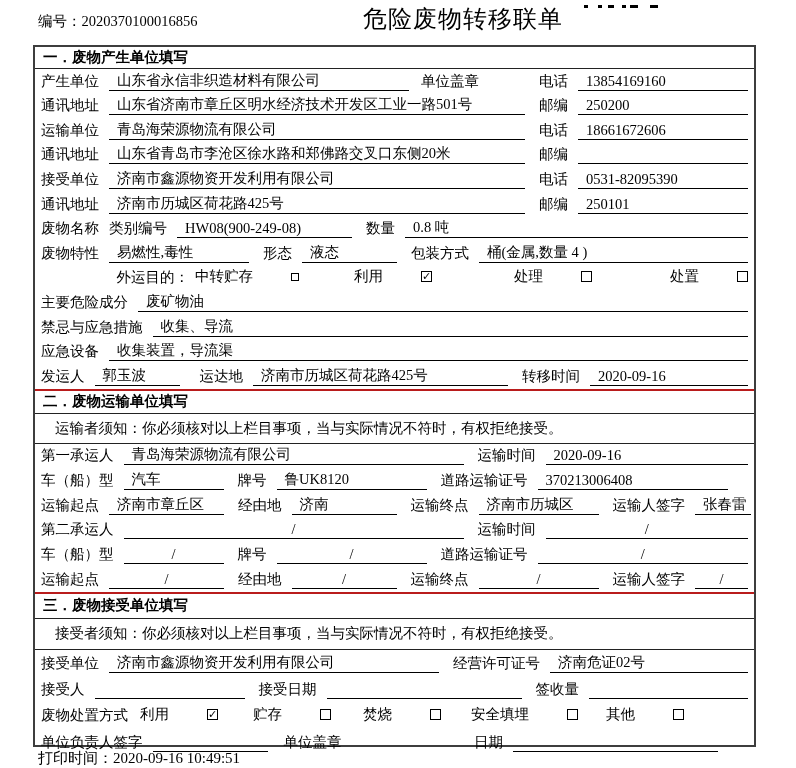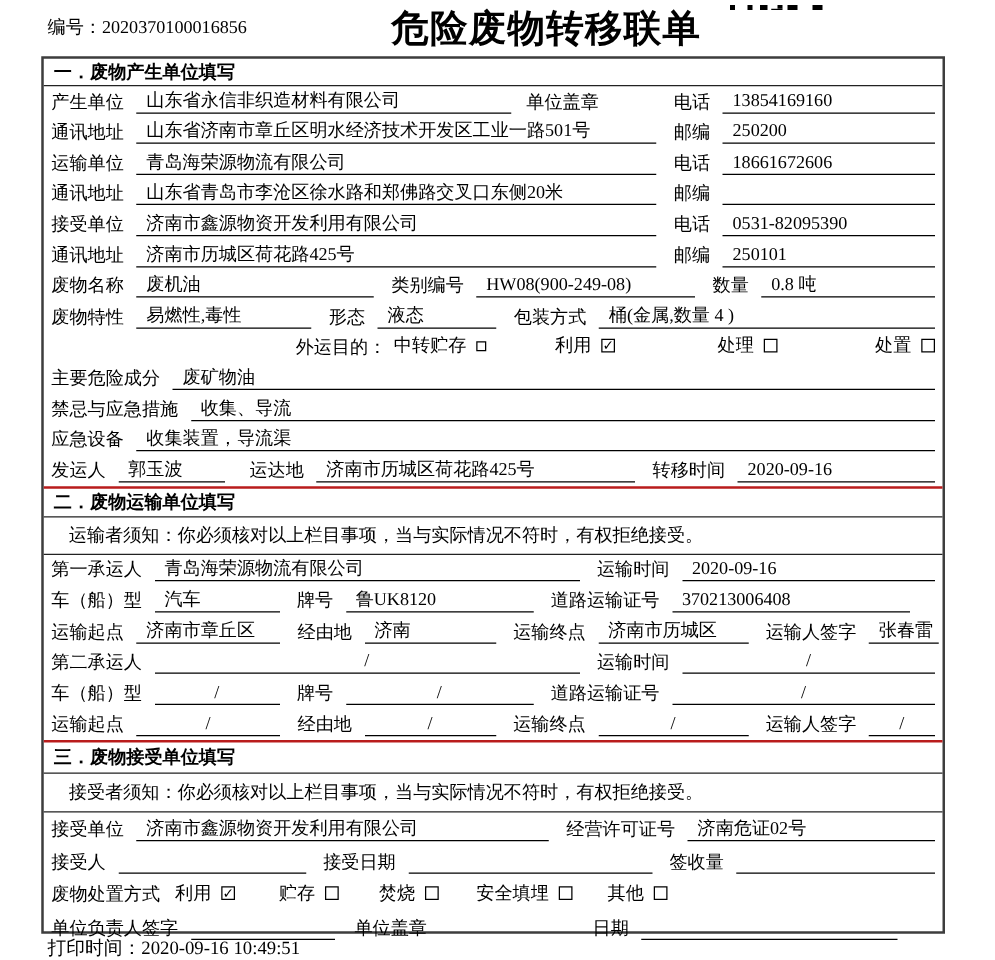--- a/index.html
+++ b/index.html
@@ -1,21 +1,21 @@
 <!DOCTYPE html>
 <html><head>
 <meta charset="utf-8">
 <style>
   html,body{margin:0;padding:0;background:#fff;}
   .page{position:relative;width:784px;height:768px;background:#ffffff;overflow:hidden;
         font-family:"Liberation Serif","DejaVu Serif",serif;color:#000;font-size:14.5px;}
   
   .doc-no{position:absolute;left:38px;top:12px;white-space:nowrap;}
-  .doc-title{position:absolute;left:437px;top:3px;transform:translateX(-50%);
-             font-size:30px;font-weight:700;white-space:nowrap;letter-spacing:1px;}
+  .doc-title{position:absolute;left:463px;top:3px;transform:translateX(-50%);
+             font-size:24px;font-weight:400;white-space:nowrap;letter-spacing:1px;}
   .qr-frag{position:absolute;left:584px;top:0;width:76px;height:8px;overflow:hidden;}
   .page-edge{position:absolute;left:791px;top:0;width:2px;height:768px;background:#8a8a8a;}
   
   .form{position:absolute;left:33px;top:45px;width:723px;height:702px;
         border:2px solid #3d3d3d;box-sizing:border-box;display:flex;flex-direction:column;background:#fff;}
   .sec{display:flex;flex-direction:column;}
   .sec + .sec{border-top:2px solid #b91c1c;}
   .sec-h{font-weight:700;display:flex;align-items:center;padding:0 8px;border-bottom:1px solid #222;
          flex-shrink:0;font-size:14.5px;}
   .s1 .sec-h{height:21px;} .s2 .sec-h{height:22px;} .s3 .sec-h{height:24px;}
@@ -30,21 +30,21 @@
   .fld.fxl{flex:1 1 auto;margin-right:14px;}
   .val{display:block;padding:0 4px 0 8px;white-space:nowrap;}
   .val.ctr{text-align:center;padding:0;}
   .gap{flex-shrink:0;} .gfx{flex:1 1 auto;}
   .mr14{margin-right:14px;} .mr20{margin-right:20px;} .mr30{margin-right:30px;}
   .ml12{margin-left:12px;} .mr6{margin-right:6px!important;} .mr12{margin-right:12px!important;}
   .w85{width:85px;} .w95{width:95px;} .w100{width:100px;} .w105{width:105px;} .w115{width:115px;}
   .w120{width:120px;} .w140{width:140px;} .w150{width:150px;} .w170{width:170px;} .w175{width:175px;}
   .w190{width:190px;} .w195{width:195px;} .w205{width:205px;} .w255{width:255px;} .w300{width:300px;}
   .w330{width:330px;} .w340{width:340px;}
-  .chk{display:flex;align-items:center;flex-shrink:0;margin-bottom:1px;}
+  .chk{display:flex;align-items:center;flex-shrink:0;margin-bottom:1px;gap:30px;}
   .chk-lbl{white-space:nowrap;margin-right:8px;}
   .box{width:11px;height:11px;border:1px solid #000;box-sizing:border-box;flex-shrink:0;
        font-family:"DejaVu Sans",sans-serif;font-size:11px;line-height:9px;text-align:center;}
   .box.sm{width:8px;height:8px;}
   .print-line{position:absolute;left:38px;top:749px;white-space:nowrap;font-size:15px;}
 </style>
 </head>
 <body>
 
 <div class="page">
@@ -136,23 +136,20 @@
             <span class="val">济南市历城区荷花路425号</span>
           </span>
         <span class="lbl">邮编</span>
         <span class="fld w170">
             <span class="val">250101</span>
           </span>
       </div>
 
       <div class="row">
         <span class="lbl">废物名称</span>
-        <span class="fld w190 mr14">
-            <span class="val">废机油</span>
-          </span>
         <span class="lbl">类别编号</span>
         <span class="fld w175 mr14">
             <span class="val">HW08(900-249-08)</span>
           </span>
         <span class="lbl">数量</span>
         <span class="fld fx">
             <span class="val">0.8 吨</span>
           </span>
       </div>
 

